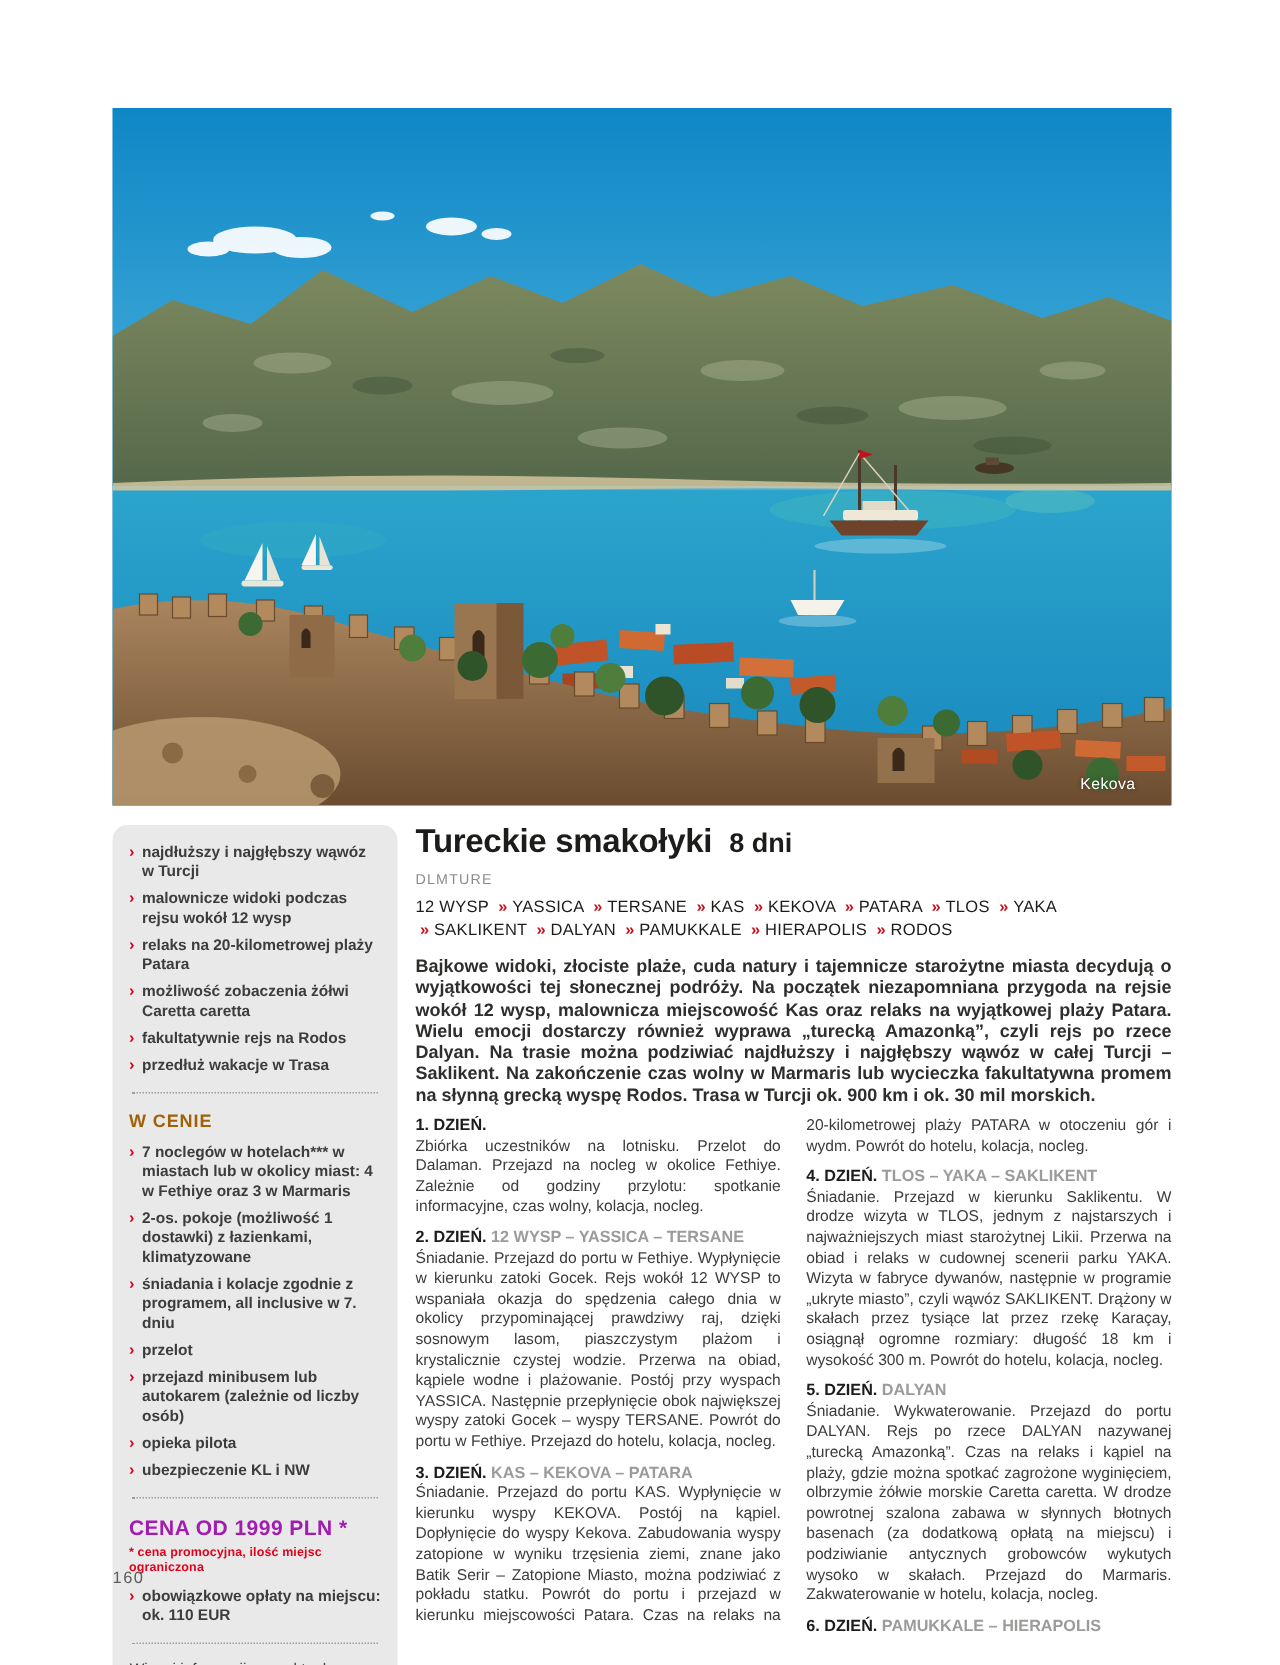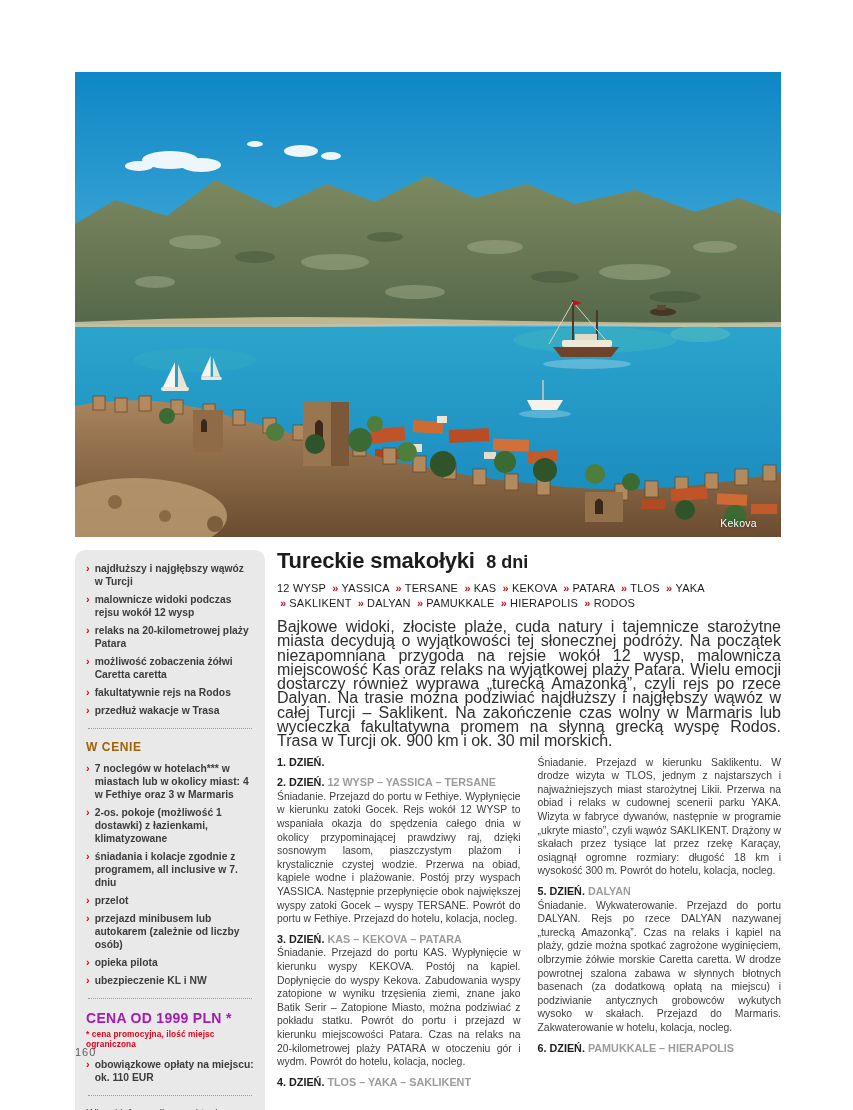--- a/index.html
+++ b/index.html
@@ -49,21 +49,21 @@
   
   .main{position:absolute;left:277px;top:549px;width:504px;}
   .title-row{line-height:24px;}
   .tour-title{display:inline;font-size:22px;font-weight:bold;color:#1c1c1b;letter-spacing:-.2px;margin:0;}
   .tour-duration{display:inline;font-size:18px;font-weight:bold;color:#1c1c1b;margin-left:7px;}
   .tour-code{margin-top:5px;font-size:9.5px;color:#8c8c8c;letter-spacing:.8px;}
   .route{margin-top:6px;font-size:11px;color:#1c1c1b;line-height:15px;letter-spacing:.2px;}
   .route .seg{white-space:nowrap;}
   .route .sep{color:#c80f19;font-weight:bold;padding:0 3px;}
   .intro{
-    margin-top:9px;font-size:16px;line-height:14.3px;text-align:justify;color:#2e2e2d;
+    margin-top:9px;font-size:12px;line-height:14.3px;text-align:justify;color:#2e2e2d;font-weight:bold;
   }
   .itinerary{
     margin-top:7px;height:354px;overflow:hidden;
     column-count:2;column-gap:17px;column-fill:auto;
   }
   .day{margin:0 0 7px 0;}
   .day-head{font-size:10.8px;font-weight:bold;color:#1c1c1b;line-height:13.6px;}
   .day-route{color:#9b9b9a;}
   .day-body{font-size:10.4px;line-height:13.6px;text-align:justify;color:#3c3c3b;}
 
@@ -322,20 +322,21 @@
       <div>Więcej informacji oraz aktualne ceny na</div>
 
     </div>
   </div>
 
   <div class="main">
     <div class="title-row">
       <h1 class="tour-title">Tureckie smakołyki</h1>
       <span class="tour-duration">8 dni</span>
     </div>
+    <div class="tour-code">DLMTURE</div>
 
     <div class="route">
       <span class="seg">12 WYSP</span>
       <span class="seg"><span class="sep">»</span><span>YASSICA</span></span>
       <span class="seg"><span class="sep">»</span><span>TERSANE</span></span>
       <span class="seg"><span class="sep">»</span><span>KAS</span></span>
       <span class="seg"><span class="sep">»</span><span>KEKOVA</span></span>
       <span class="seg"><span class="sep">»</span><span>PATARA</span></span>
       <span class="seg"><span class="sep">»</span><span>TLOS</span></span>
       <span class="seg"><span class="sep">»</span><span>YAKA</span></span>
@@ -344,20 +345,21 @@
       <span class="seg"><span class="sep">»</span><span>PAMUKKALE</span></span>
       <span class="seg"><span class="sep">»</span><span>HIERAPOLIS</span></span>
       <span class="seg"><span class="sep">»</span><span>RODOS</span></span>
     </div>
 
     <div class="intro">Bajkowe widoki, złociste plaże, cuda natury i tajemnicze starożytne miasta decydują o wyjątkowości tej słonecznej podróży. Na początek niezapomniana przygoda na rejsie wokół 12 wysp, malownicza miejscowość Kas oraz relaks na wyjątkowej plaży Patara. Wielu emocji dostarczy również wyprawa „turecką Amazonką”, czyli rejs po rzece Dalyan. Na trasie można podziwiać najdłuższy i najgłębszy wąwóz w całej Turcji – Saklikent. Na zakończenie czas wolny w Marmaris lub wycieczka fakultatywna promem na słynną grecką wyspę Rodos. Trasa w Turcji ok. 900 km i ok. 30 mil morskich.</div>
 
     <div class="itinerary">
       <div class="day">
         <div class="day-head"><span>1. DZIEŃ.</span></div>
+        <div class="day-body">Zbiórka uczestników na lotnisku. Przelot do Dalaman. Przejazd na nocleg w okolice Fethiye. Zależnie od godziny przylotu: spotkanie informacyjne, czas wolny, kolacja, nocleg.</div>
       </div>
       <div class="day">
         <div class="day-head"><span>2. DZIEŃ.</span> <span class="day-route">12 WYSP – YASSICA – TERSANE</span></div>
         <div class="day-body">Śniadanie. Przejazd do portu w Fethiye. Wypłynięcie w kierunku zatoki Gocek. Rejs wokół 12 WYSP to wspaniała okazja do spędzenia całego dnia w okolicy przypominającej prawdziwy raj, dzięki sosnowym lasom, piaszczystym plażom i krystalicznie czystej wodzie. Przerwa na obiad, kąpiele wodne i plażowanie. Postój przy wyspach YASSICA. Następnie przepłynięcie obok największej wyspy zatoki Gocek – wyspy TERSANE. Powrót do portu w Fethiye. Przejazd do hotelu, kolacja, nocleg.</div>
       </div>
       <div class="day">
         <div class="day-head"><span>3. DZIEŃ.</span> <span class="day-route">KAS – KEKOVA – PATARA</span></div>
         <div class="day-body">Śniadanie. Przejazd do portu KAS. Wypłynięcie w kierunku wyspy KEKOVA. Postój na kąpiel. Dopłynięcie do wyspy Kekova. Zabudowania wyspy zatopione w wyniku trzęsienia ziemi, znane jako Batik Serir – Zatopione Miasto, można podziwiać z pokładu statku. Powrót do portu i przejazd w kierunku miejscowości Patara. Czas na relaks na 20-kilometrowej plaży PATARA w otoczeniu gór i wydm. Powrót do hotelu, kolacja, nocleg.</div>
       </div>
       <div class="day">

